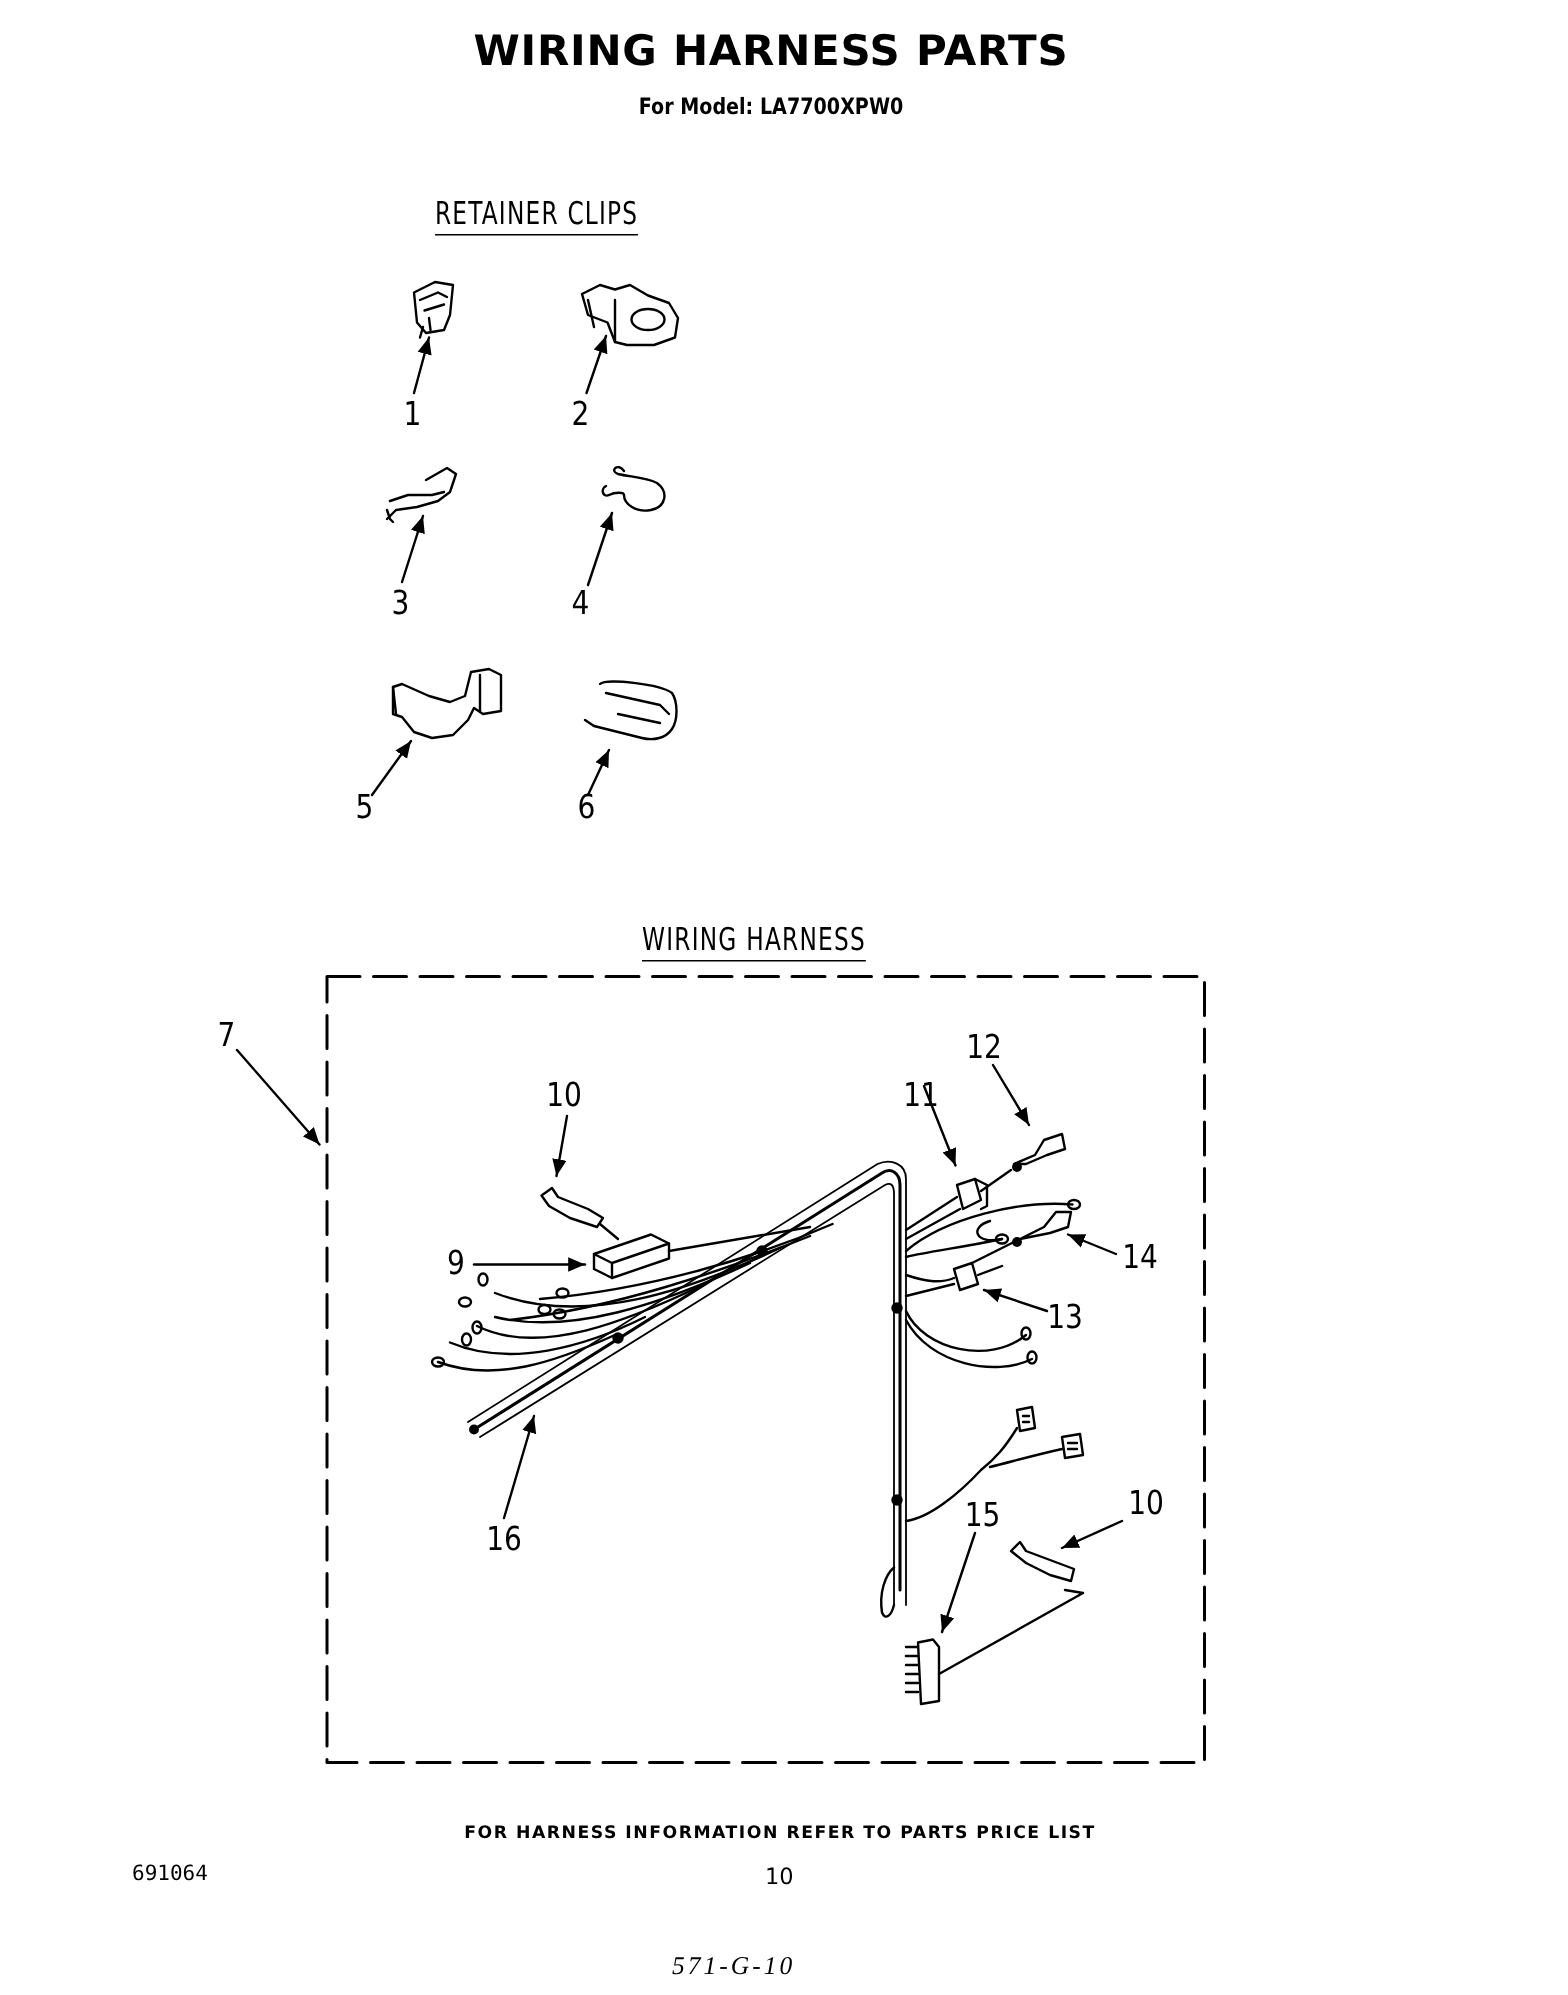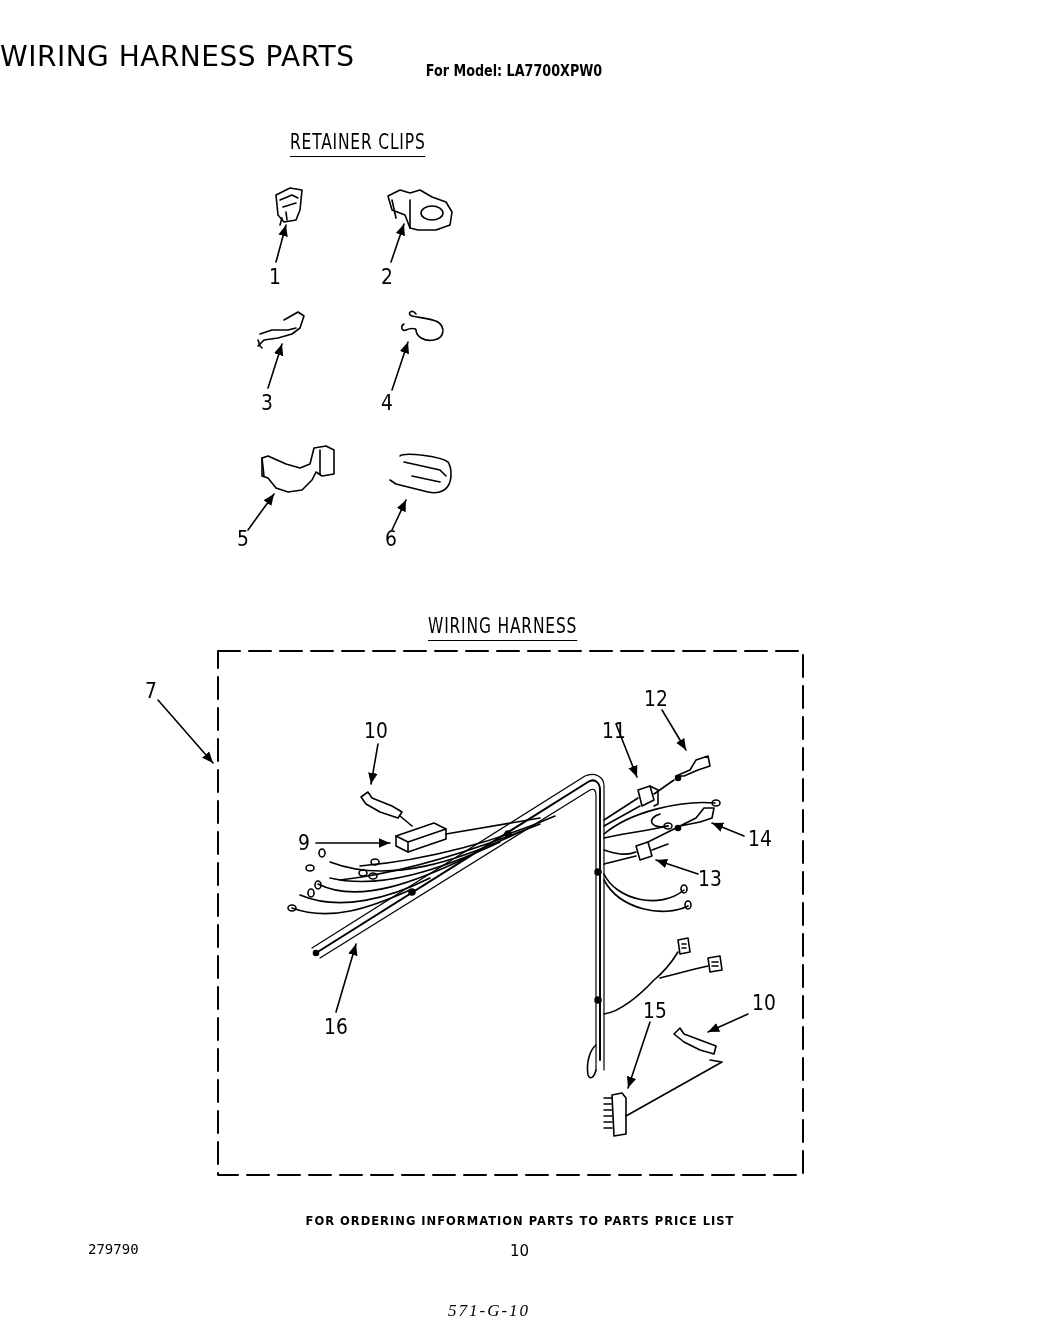--- a/index.html
+++ b/index.html
@@ -1,18 +1,18 @@
 <!DOCTYPE html>
 <html><head>
   <meta charset="utf-8">
   <style>
     html, body { margin: 0; padding: 0; background: #ffffff; }
     body { width: 1045px; height: 1330px; position: relative; overflow: hidden; color: #000; font-family: "DejaVu Sans", sans-serif; }
     .abs { position: absolute; }
-    .title { left: 0; width: 1028px; top: 40px; text-align: left; font-family: "DejaVu Sans", sans-serif; font-weight: normal; font-size: 28px; letter-spacing: 0.5px; }
+    .title { left: 0; width: 1028px; top: 17px; text-align: center; font-family: "DejaVu Sans", sans-serif; font-weight: bold; font-size: 28px; letter-spacing: 0.5px; }
     .subtitle { left: 0; width: 1028px; top: 62px; text-align: center; font-family: "DejaVu Sans", sans-serif; font-weight: bold; font-size: 15px; transform: scaleX(0.85); }
     .section-head { font-family: "DejaVu Sans Condensed", "DejaVu Sans", sans-serif; font-size: 21px; letter-spacing: 1px; border-bottom: 1.5px solid #000; padding-bottom: 2px; transform: scaleX(0.82); transform-origin: left top; white-space: nowrap; }
     .callout { font-family: "DejaVu Sans", sans-serif; font-size: 22px; line-height: 1; transform: scaleX(0.85); }
     .footer-note { left: 0; width: 1040px; top: 1214px; text-align: center; font-family: "DejaVu Sans", sans-serif; font-weight: bold; font-size: 11.5px; letter-spacing: 1px; }
     .doc-num { left: 88px; top: 1241px; font-family: "DejaVu Sans Mono", monospace; font-size: 14px; }
     .page-num { left: 510px; top: 1242px; font-family: "DejaVu Sans", sans-serif; font-size: 15px; }
     .hand-code { left: 448px; top: 1301px; font-family: Liberation Serif, serif; font-style: italic; font-size: 17px; letter-spacing: 2px; }
     svg.art { position: absolute; left: 0; top: 0; }
   </style>
 </head>
@@ -183,16 +183,16 @@
 <div class="abs callout" style="left:297px; top:832px;">9</div>
 <div class="abs callout" style="left:362px; top:720px;">10</div>
 <div class="abs callout" style="left:600px; top:720px;">11</div>
 <div class="abs callout" style="left:642px; top:688px;">12</div>
 <div class="abs callout" style="left:696px; top:868px;">13</div>
 <div class="abs callout" style="left:746px; top:828px;">14</div>
 <div class="abs callout" style="left:641px; top:1000px;">15</div>
 <div class="abs callout" style="left:750px; top:992px;">10</div>
 <div class="abs callout" style="left:322px; top:1016px;">16</div>
 
-<div class="abs footer-note">FOR ORDERING INFORMATION PARTS TO PARTS PRICE LIST</div>
-<div class="abs doc-num">279790</div>
+<div class="abs footer-note">FOR HARNESS INFORMATION REFER TO PARTS PRICE LIST</div>
+<div class="abs doc-num">691064</div>
 <div class="abs page-num">10</div>
 <div class="abs hand-code">571-G-10</div>
 
 </body></html>

